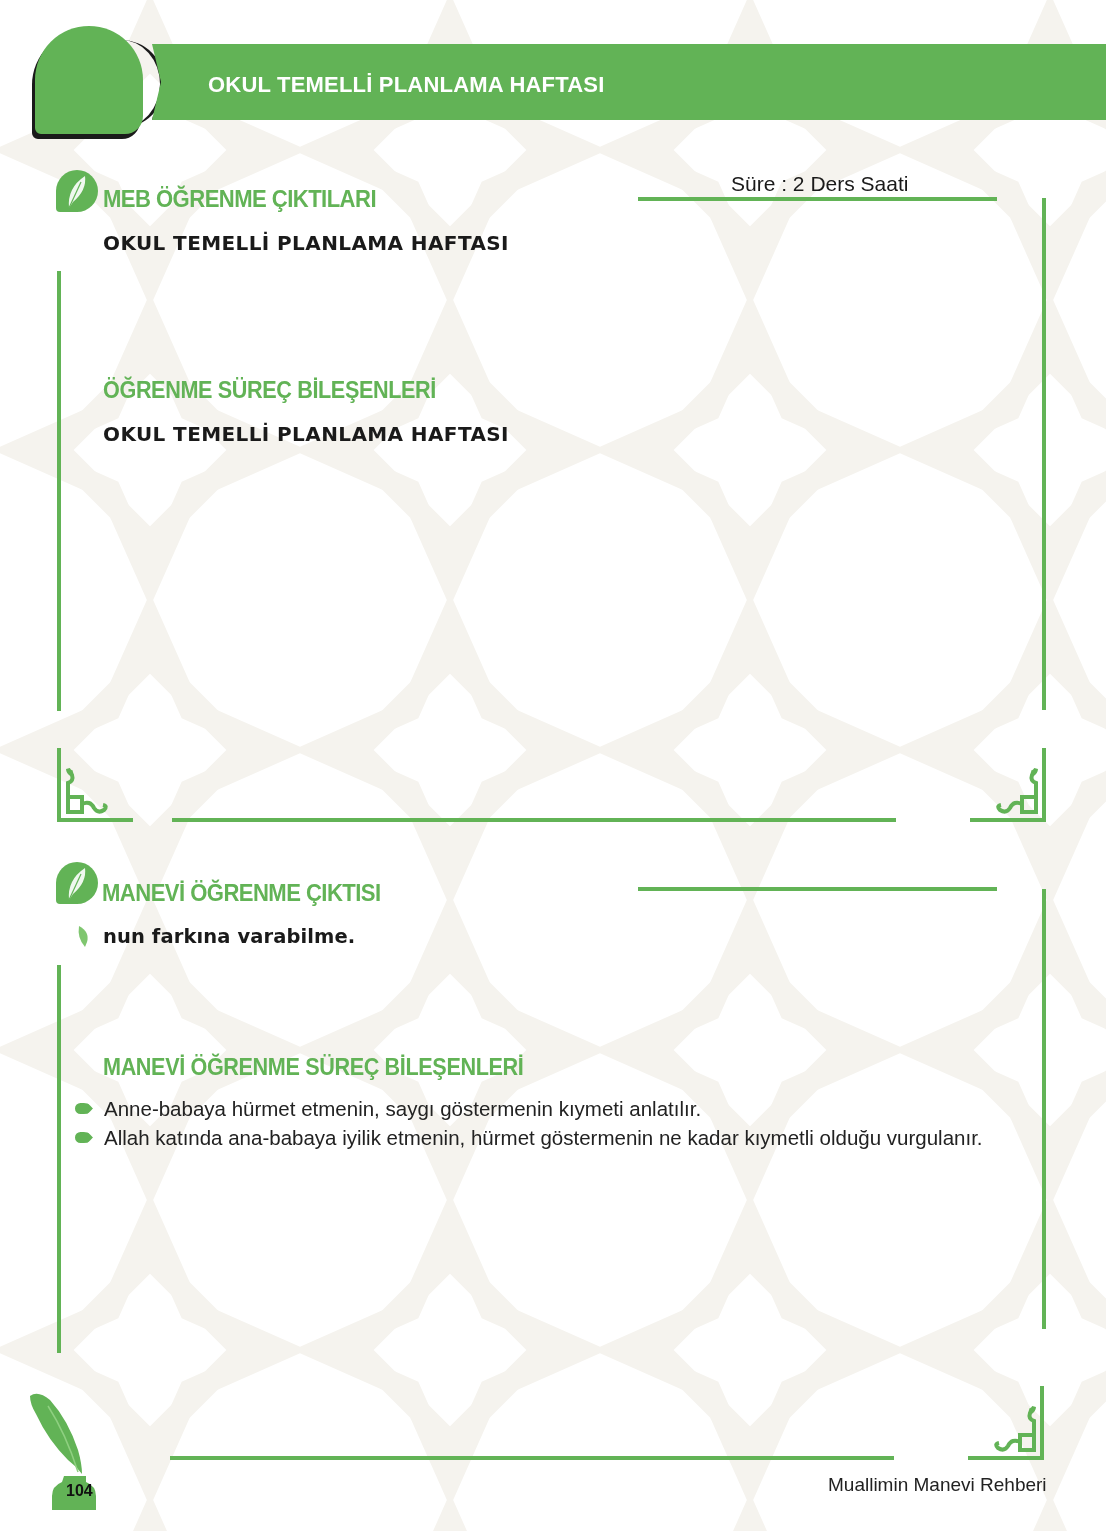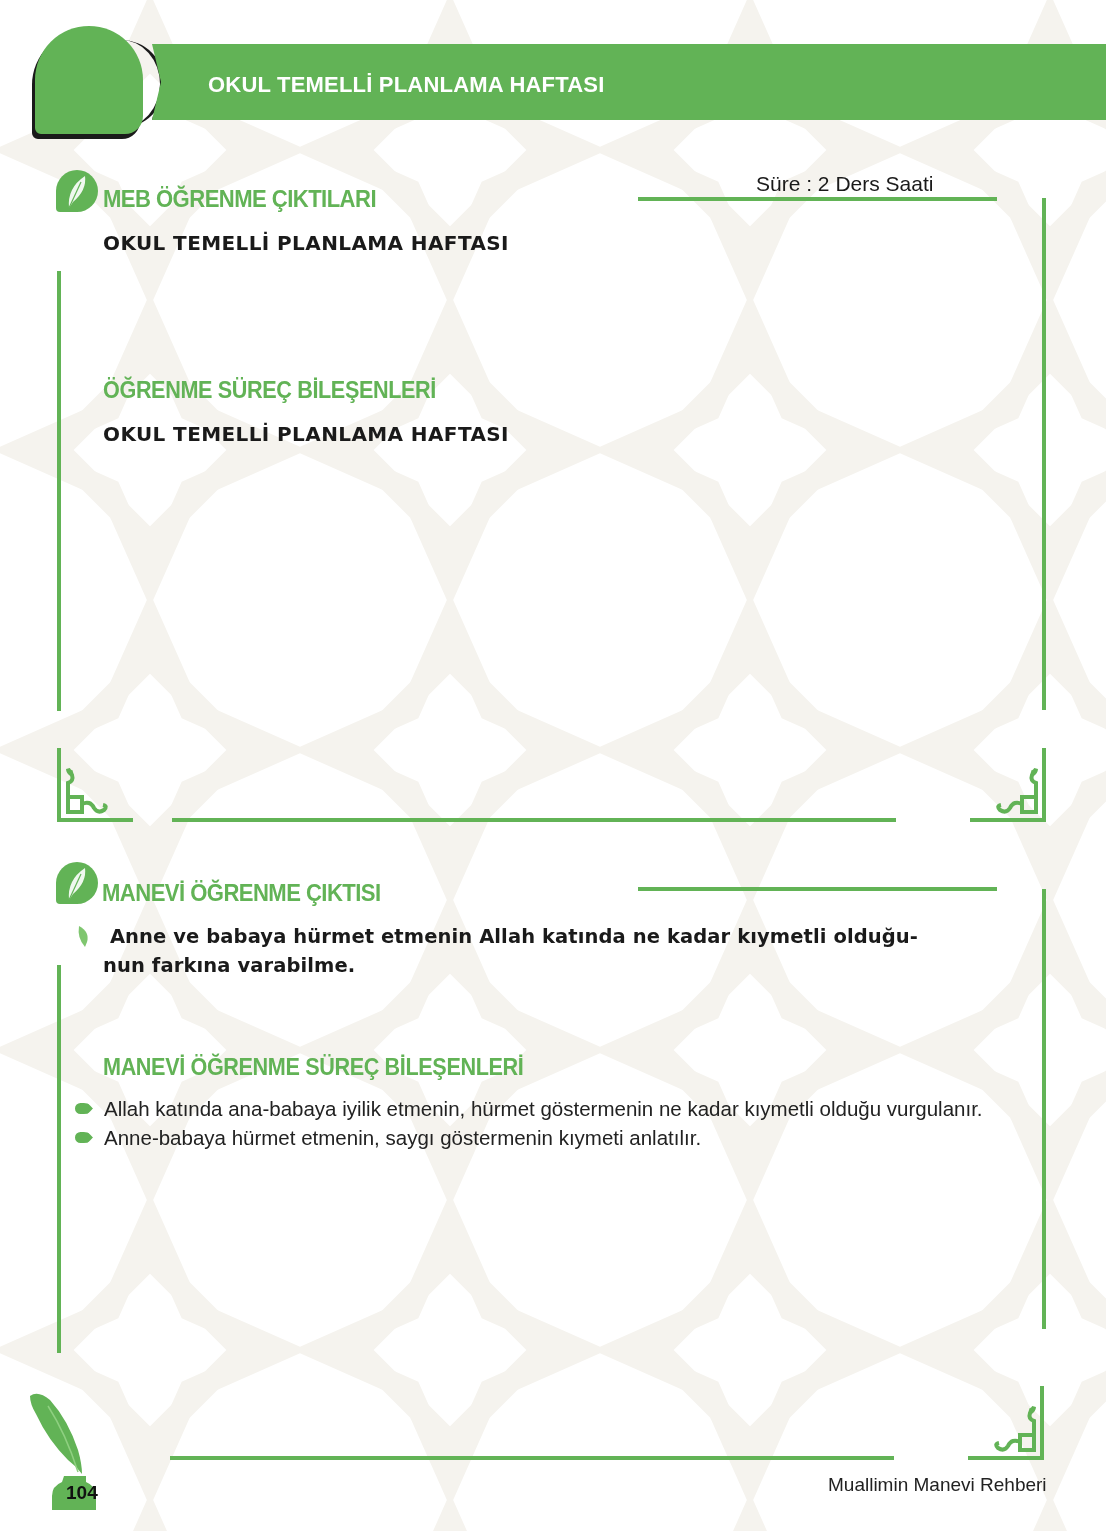--- a/index.html
+++ b/index.html
@@ -52,21 +52,21 @@
     font-size: 23px; letter-spacing: -0.4px; transform: scaleX(0.94);
     transform-origin: left top;
   }
   .bold-line {
     position: absolute; color: #1a1a1a; z-index: 3;
     font-family: "DejaVu Sans", sans-serif; font-weight: bold;
     font-size: 20px; letter-spacing: 0.4px;
   }
   .duration {
     position: absolute; left: 731px; top: 172px; z-index: 3;
-    font-family: "Liberation Sans", sans-serif; font-size: 21px; color: #1a1a1a; margin-left: 25px;
+    font-family: "Liberation Sans", sans-serif; font-size: 21px; color: #1a1a1a;
   }
   .outcome {
     position: absolute; left: 103px; top: 922px; width: 900px; z-index: 3;
     font-family: "DejaVu Sans", sans-serif; font-weight: bold; font-size: 19.5px;
     line-height: 29px; color: #1a1a1a; letter-spacing: 0.1px;
   }
   .outcome-leaf { position: absolute; left: 76px; top: 926px; z-index: 3; }
 
   .bullets { position: absolute; left: 72px; top: 1094px; width: 960px; z-index: 3; margin: 0; padding: 0; list-style: none; }
   .bullets li {
@@ -79,21 +79,21 @@
     background: #62b356; border-radius: 6px 10px 10px 6px / 6px 6px 6px 6px;
     clip-path: polygon(0 0, 70% 0, 100% 50%, 70% 100%, 0 100%);
   }
 
   .footer-title {
     position: absolute; left: 828px; top: 1474px; z-index: 3;
     font-family: "Liberation Sans", sans-serif; font-size: 19px; color: #222; text-align: right;
   }
   .page-num {
     position: absolute; left: 66px; top: 1482px; z-index: 4;
-    font-family: "Liberation Sans", sans-serif; font-weight: bold; font-size: 19px; color: #111;
+    font-family: "Liberation Sans", sans-serif; font-weight: bold; font-size: 16px; color: #111;
   }
 </style>
 </head>
 <body>
 
 <svg class="bg-pattern" width="1106" height="1531" viewBox="0 0 1106 1531">
   <defs>
     <pattern id="star" width="300" height="300" patternUnits="userSpaceOnUse">
       <g fill="none" stroke="#f5f3ee" stroke-width="22">
         <polygon points="150,20 190,110 280,150 190,190 150,280 110,190 20,150 110,110"></polygon>
@@ -168,29 +168,28 @@
       <path d="M6 34 Q4 14 22 2 Q24 16 10 28 Z" fill="#fff" opacity="0.9"></path>
       <path d="M6 34 L18 8" stroke="#62b356" stroke-width="1.2"></path>
     </svg>
 </div>
 <div class="sec-title" style="left:102px;top:879px;">MANEVİ ÖĞRENME ÇIKTISI</div>
 
 <svg class="outcome-leaf" width="14" height="22" viewBox="0 0 14 22">
   <path d="M3 0 Q14 6 11 16 L9 21 Q1 12 3 0 Z" fill="#7fc66f"></path>
 </svg>
 <div class="outcome">
-  <div style="white-space:pre"> Anne ve babaya hürmet etmenin Allah katında ne kadar kıymetli olduğu-</div>
   <div>nun farkına varabilme.</div>
 </div>
 
 <div class="sub-title" style="left:103px;top:1054px;">MANEVİ ÖĞRENME SÜREÇ BİLEŞENLERİ</div>
 
 <ul class="bullets">
+  <li><span class="bullet-dot"></span><span>Anne-babaya hürmet etmenin, saygı göstermenin kıymeti anlatılır.</span></li>
   <li><span class="bullet-dot"></span><span>Allah katında ana-babaya iyilik etmenin, hürmet göstermenin ne kadar kıymetli olduğu vurgulanır.</span></li>
-  <li><span class="bullet-dot"></span><span>Anne-babaya hürmet etmenin, saygı göstermenin kıymeti anlatılır.</span></li>
 </ul>
 
 <svg class="abs" style="left:28px;top:1390px;z-index:3" width="80" height="120" viewBox="0 0 80 120">
   <path d="M2 6 Q10 0 22 10 Q40 30 50 60 Q54 74 54 84 Q48 76 40 70 Q20 50 8 24 Q2 14 2 6 Z" fill="#62b356"></path>
   <path d="M20 16 Q38 44 50 82" stroke="#8fd081" stroke-width="1.5" fill="none"></path>
   <path d="M36 86 H58 V92 Q68 96 68 106 V120 H24 V106 Q24 96 34 92 Z" fill="#62b356"></path>
 </svg>
 <div class="page-num">104</div>
 <div class="footer-title">Muallimin Manevi Rehberi</div>
 

